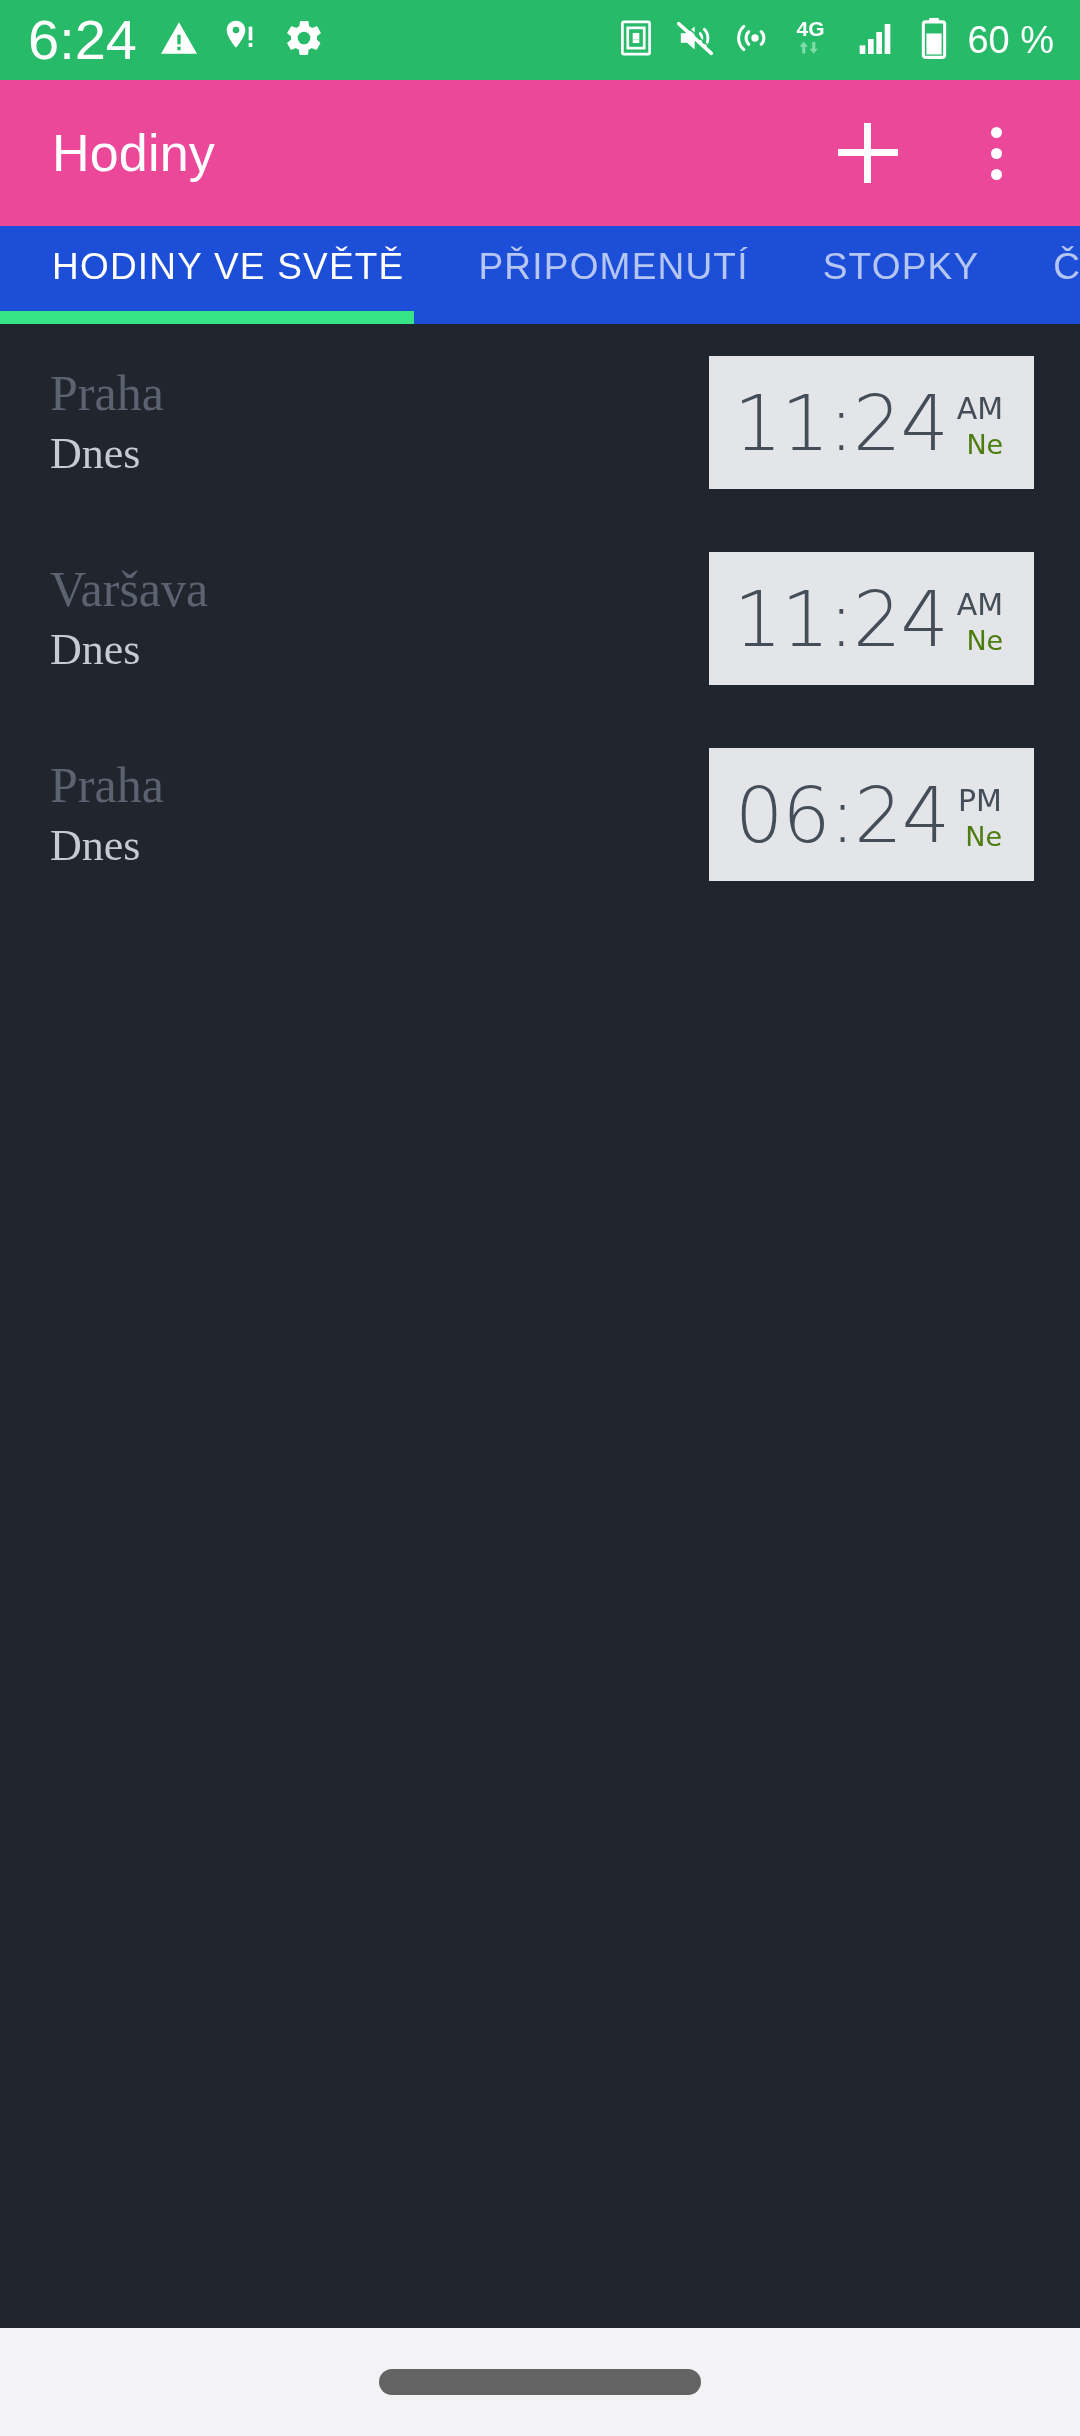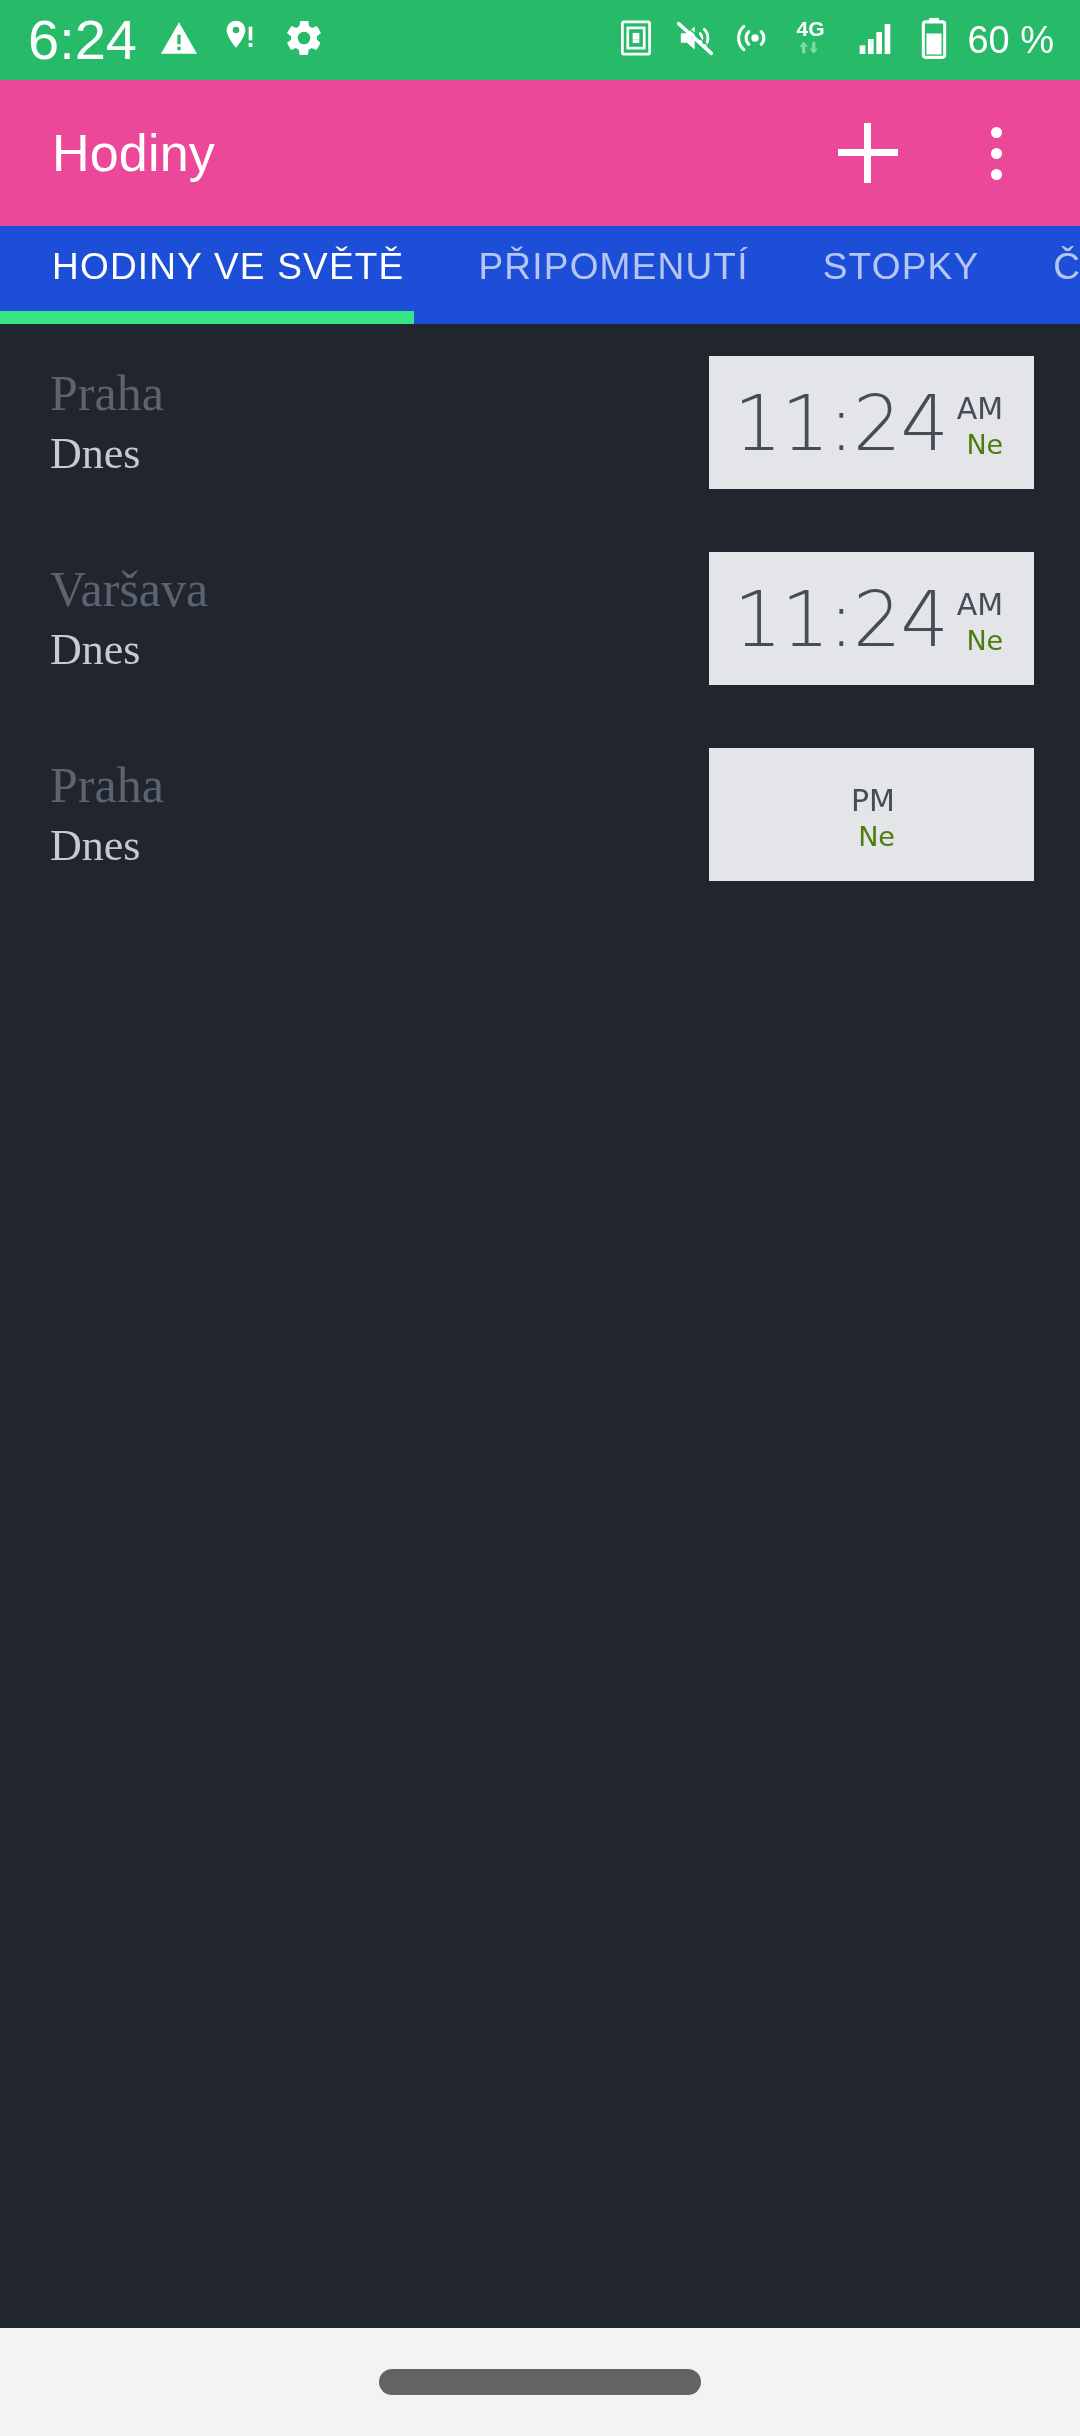--- a/index.html
+++ b/index.html
@@ -381,20 +381,21 @@
       </div>
     </div>
 
     <div class="clock-row">
       <div class="row-texts">
         <span class="city-name">Praha</span>
         <span class="day-label">Dnes</span>
       </div>
       <div class="clock-widget">
         <div class="clock-inner">
+          <span class="clock-time">06:24</span>
           <span class="clock-meta">
             <span class="clock-ampm">PM</span>
             <span class="clock-day">Ne</span>
           </span>
         </div>
       </div>
     </div>
 
   </div>
 

